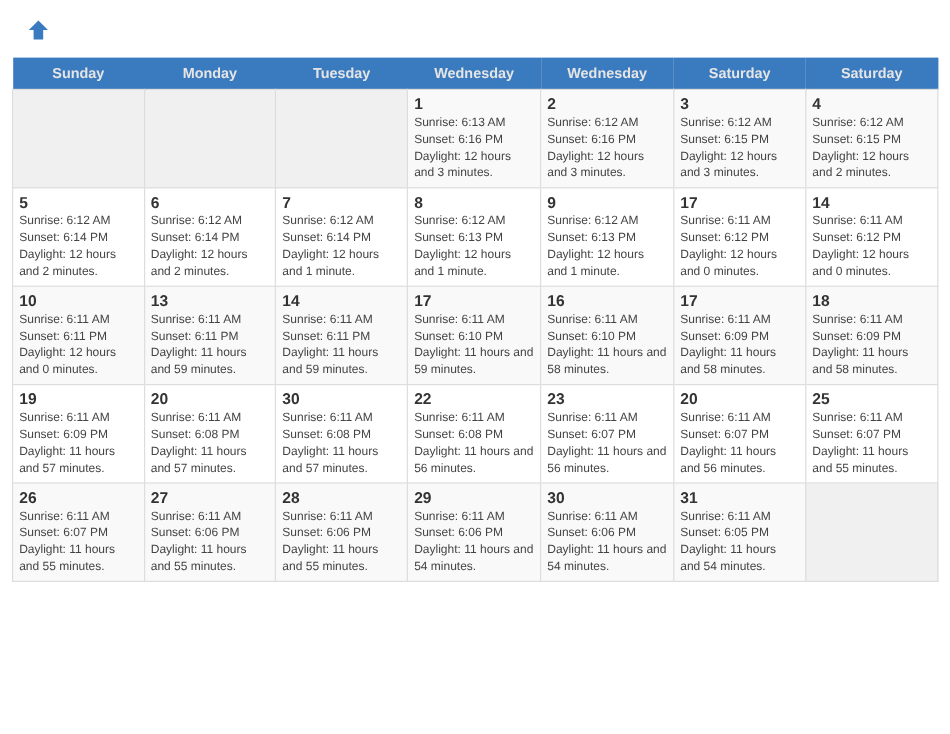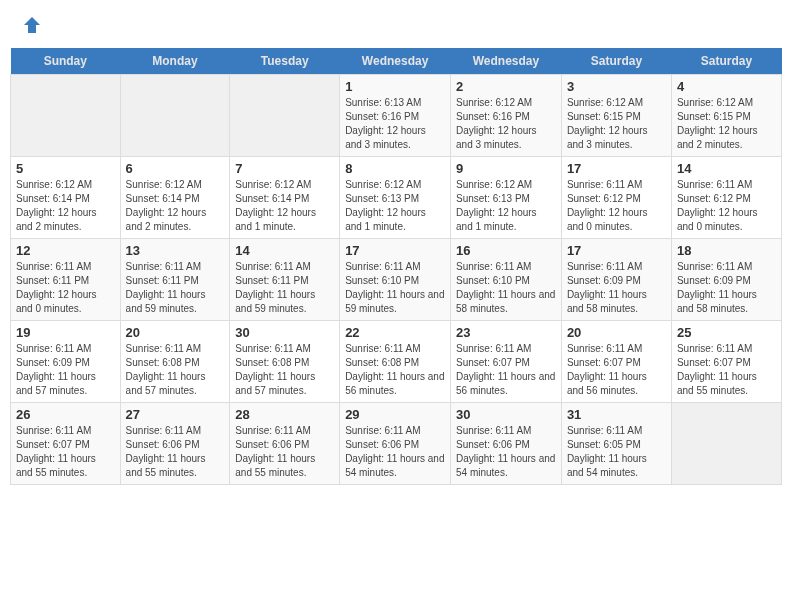--- a/index.html
+++ b/index.html
@@ -194,21 +194,21 @@
         </td>
         <td>
           <span class="day-num">14</span>
           <div class="day-info" style="white-space: pre-line;">Sunrise: 6:11 AM
 Sunset: 6:12 PM
 Daylight: 12 hours and 0 minutes.</div>
         </td>
       </tr>
       <tr>
         <td>
-          <span class="day-num">12</span>
+          <span class="day-num">10</span>
           <div class="day-info" style="white-space: pre-line;">Sunrise: 6:11 AM
 Sunset: 6:11 PM
 Daylight: 12 hours and 0 minutes.</div>
         </td>
         <td>
           <span class="day-num">13</span>
           <div class="day-info" style="white-space: pre-line;">Sunrise: 6:11 AM
 Sunset: 6:11 PM
 Daylight: 11 hours and 59 minutes.</div>
         </td>

